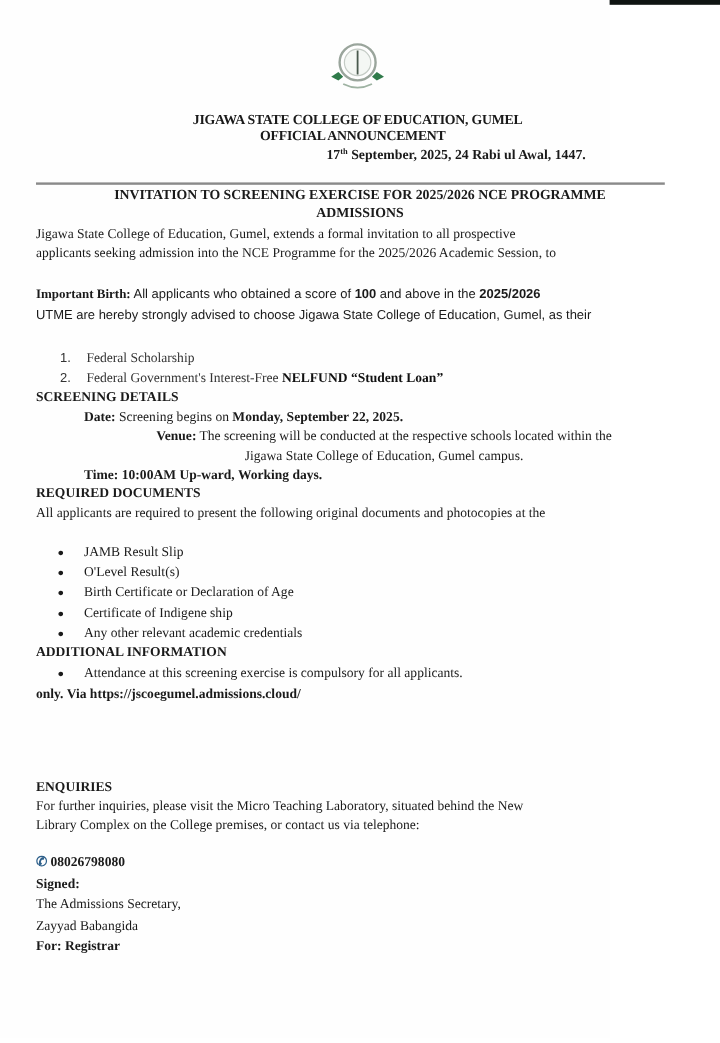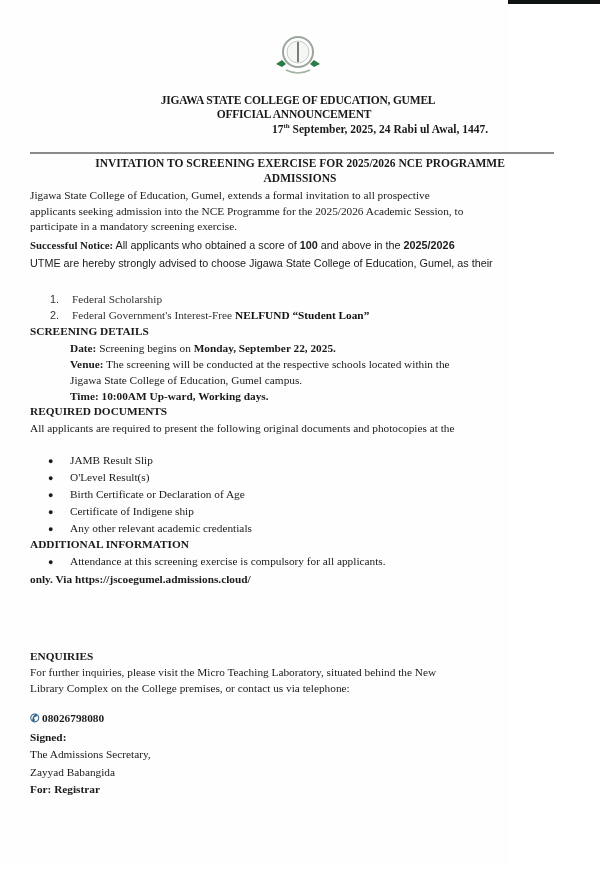--- a/index.html
+++ b/index.html
@@ -56,35 +56,34 @@
   <div class="rule"></div>
 
   <div class="title">
     <div>INVITATION TO SCREENING EXERCISE FOR 2025/2026 NCE PROGRAMME</div>
     <div>ADMISSIONS</div>
   </div>
 
   <div class="para" style="top:188px;">
     <div>Jigawa State College of Education, Gumel, extends a formal invitation to all prospective</div>
     <div>applicants seeking admission into the NCE Programme for the 2025/2026 Academic Session, to</div>
-    <div>participate in a mandatory screening exercise.</div>
   </div>
 
   <div class="para calibri" style="top:237px;">
-    <div><b style="font-family:'Liberation Serif',serif;">Successful Notice:</b><span> All applicants who obtained a score of </span><b>100</b><span> and above in the </span><b>2025/2026</b></div>
+    <div><b style="font-family:'Liberation Serif',serif;">Important Birth:</b><span> All applicants who obtained a score of </span><b>100</b><span> and above in the </span><b>2025/2026</b></div>
     <div>UTME are hereby strongly advised to choose Jigawa State College of Education, Gumel, as their</div>
   </div>
 
   <div class="li li-num" style="top:293px;"><span class="marker">1.</span><span style="font-family:'Liberation Serif',serif;font-size:11.3px;">Federal Scholarship</span></div>
   <div class="li li-num" style="top:309px;"><span class="marker">2.</span><span style="font-family:'Liberation Serif',serif;font-size:11.3px;">Federal Government's Interest-Free </span><b style="font-family:'Liberation Serif',serif;font-size:11.3px;color:#111;">NELFUND “Student Loan”</b></div>
 
   <div class="heading" style="top:325px;">SCREENING DETAILS</div>
 
   <div class="indent" style="top:341px;"><b>Date:</b><span> Screening begins on </span><b>Monday, September 22, 2025.</b></div>
-  <div class="indent" style="top:357px;">
+  <div class="indent" style="top:357px;text-align:center;">
     <div><b>Venue:</b><span> The screening will be conducted at the respective schools located within the</span></div>
     <div>Jigawa State College of Education, Gumel campus.</div>
   </div>
   <div class="indent" style="top:389px;"><b>Time:</b><b> 10:00AM Up-ward, Working days.</b></div>
 
   <div class="heading" style="top:405px;">REQUIRED DOCUMENTS</div>
   <div class="para" style="top:421px;">
     <div>All applicants are required to present the following original documents and photocopies at the</div>
   </div>
 

